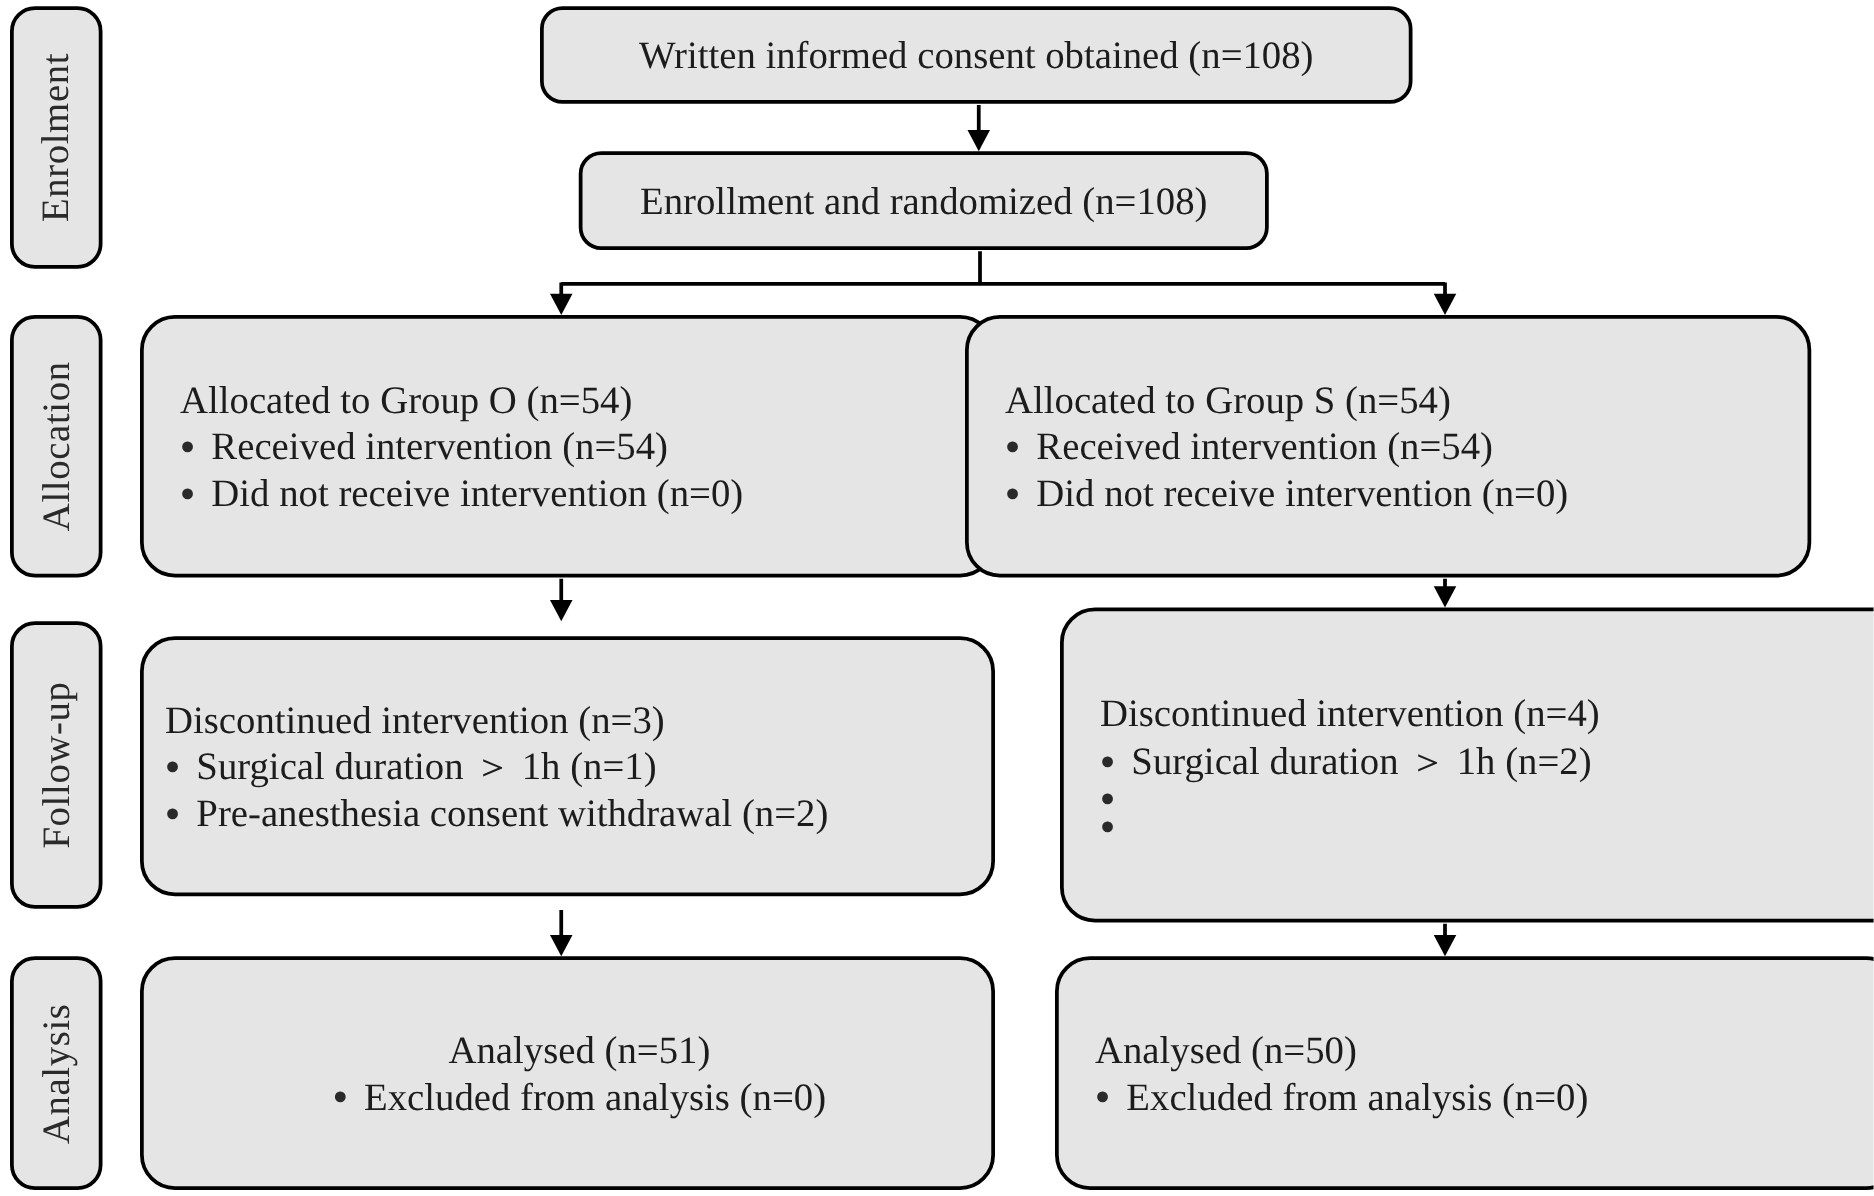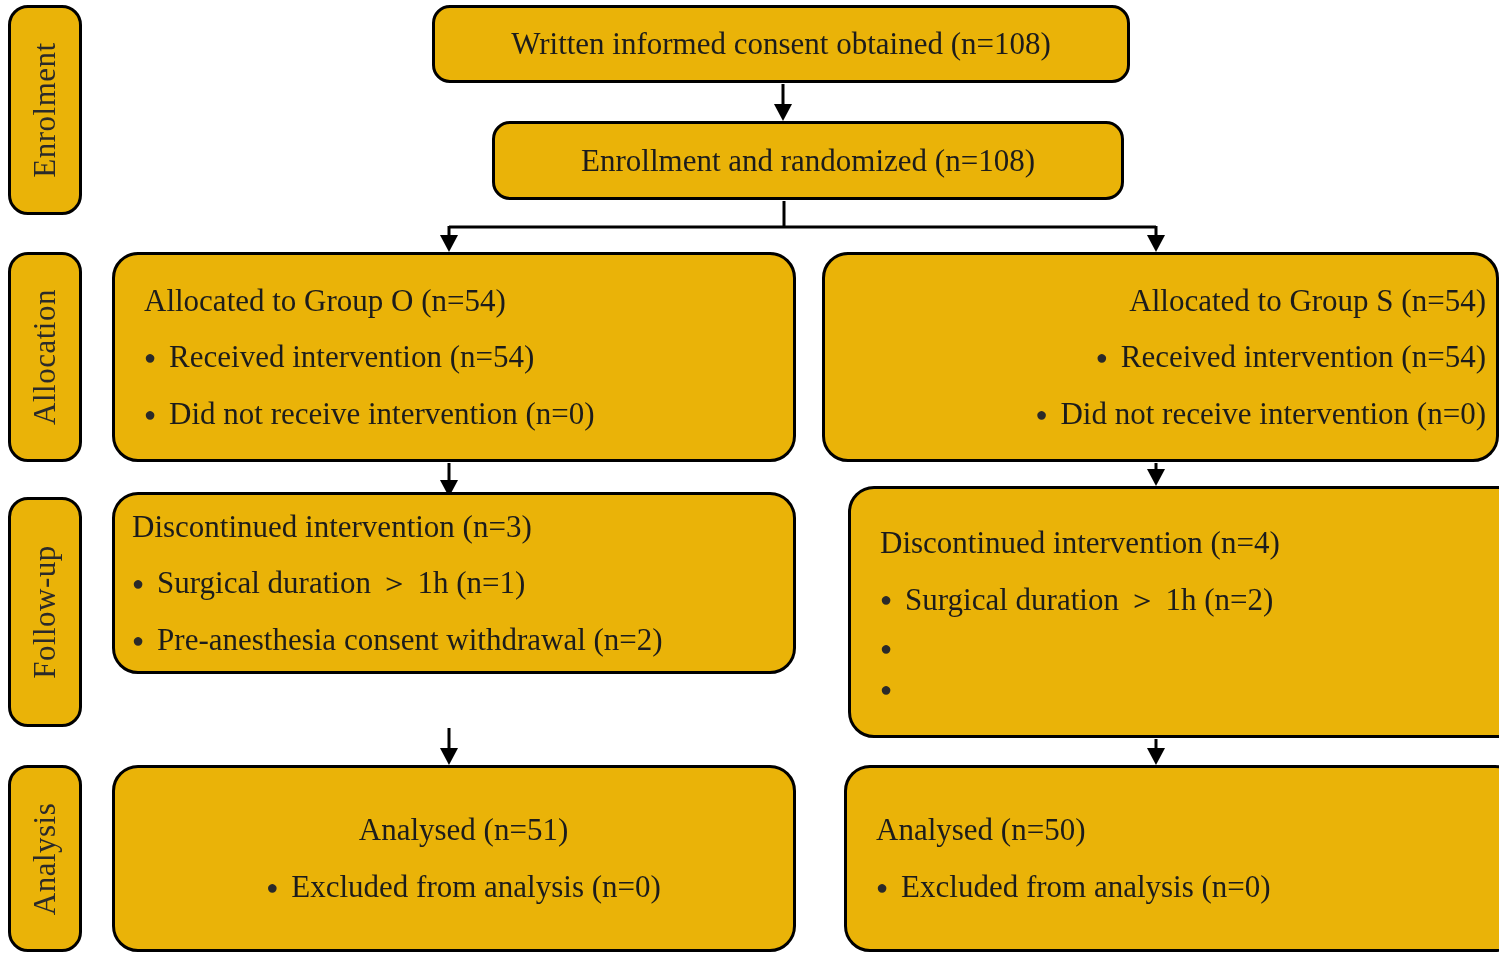--- a/index.html
+++ b/index.html
@@ -18,21 +18,21 @@
   }
   .connectors {
     position: absolute;
     left: 0; top: 0;
     width: 1499px;
     height: 957px;
     pointer-events: none;
   }
   .box {
     position: absolute;
-    background: #eab308;
+    background: #e5e5e5;
     border: 3px solid #000000;
     box-sizing: border-box;
   }
   .stage-box {
     left: 8px;
     width: 74px;
     border-radius: 20px;
     display: flex;
     align-items: center;
     justify-content: center;
@@ -52,21 +52,22 @@
     font-size: 31px;
     line-height: 1.15;
   }
   .flow-box.centered {
     align-items: center;
     border-radius: 18px;
   }
   .flow-box.listy {
     padding-left: 29px;
     padding-right: 10px;
-    gap: 21px;
+    gap: 2px;
+    border-radius: 28px;
   }
   .bullet-line {
     display: flex;
     align-items: center;
   }
   .bullet-glyph {
     font-size: 20px;
     margin-right: 13px;
     line-height: 1;
     color: #2a2a2a;
@@ -120,49 +121,49 @@
     <span class="stage-label">Follow-up</span>
   </div>
   <div class="box stage-box" style="top:765px;height:187px;">
     <span class="stage-label">Analysis</span>
   </div>
 
   <div class="box flow-box centered" style="left:432px;top:5px;width:698px;height:78px;">
     <span class="title-line">Written informed consent obtained (n=108)</span>
   </div>
 
-  <div class="box flow-box centered" style="left:492px;top:121px;width:632px;height:79px;">
+  <div class="box flow-box centered" style="left:463px;top:121px;width:552px;height:79px;">
     <span class="title-line">Enrollment and randomized (n=108)</span>
   </div>
 
   <div class="box flow-box listy" style="left:112px;top:252px;width:684px;height:210px;">
     <div class="title-line">Allocated to Group O (n=54)</div>
     <div class="bullet-line">
       <span class="bullet-glyph">●</span>
       <span>Received intervention (n=54)</span>
     </div>
     <div class="bullet-line">
       <span class="bullet-glyph">●</span>
       <span>Did not receive intervention (n=0)</span>
     </div>
   </div>
 
-  <div class="box flow-box listy" style="left:822px;top:252px;width:677px;height:210px;align-items:flex-end;">
+  <div class="box flow-box listy" style="left:772px;top:252px;width:677px;height:210px;">
     <div class="title-line">Allocated to Group S (n=54)</div>
     <div class="bullet-line">
       <span class="bullet-glyph">●</span>
       <span>Received intervention (n=54)</span>
     </div>
     <div class="bullet-line">
       <span class="bullet-glyph">●</span>
       <span>Did not receive intervention (n=0)</span>
     </div>
   </div>
 
-  <div class="box flow-box listy" style="left:112px;top:492px;width:684px;height:182px;padding-left:17px;">
+  <div class="box flow-box listy" style="left:112px;top:509px;width:684px;height:208px;padding-left:17px;">
     <div class="title-line">Discontinued intervention (n=3)</div>
     <div class="bullet-line">
       <span class="bullet-glyph">●</span>
       <span>Surgical duration ＞ 1h (n=1)</span>
     </div>
     <div class="bullet-line">
       <span class="bullet-glyph">●</span>
       <span>Pre-anesthesia consent withdrawal (n=2)</span>
     </div>
   </div>

